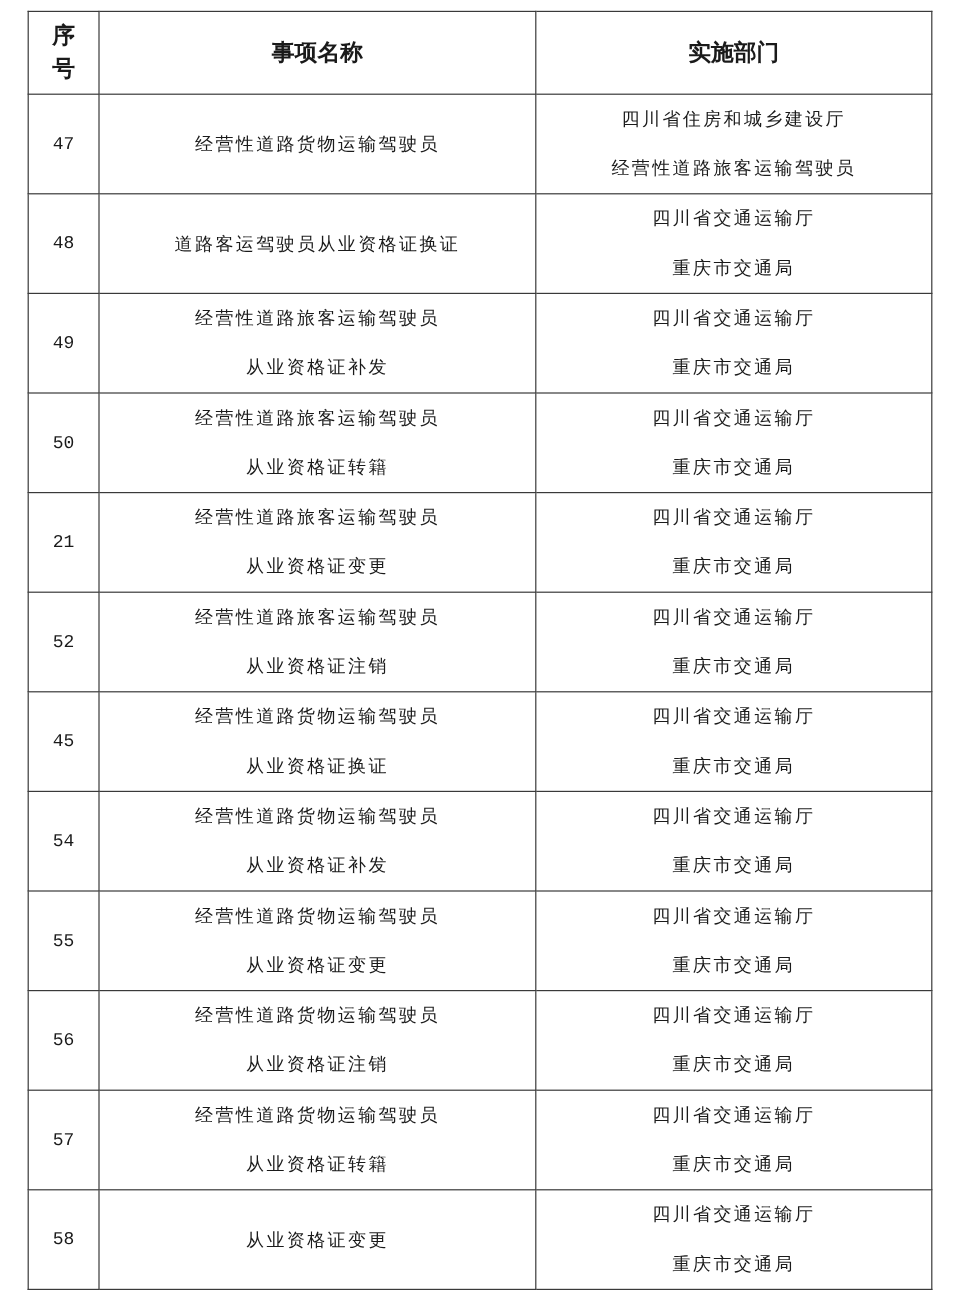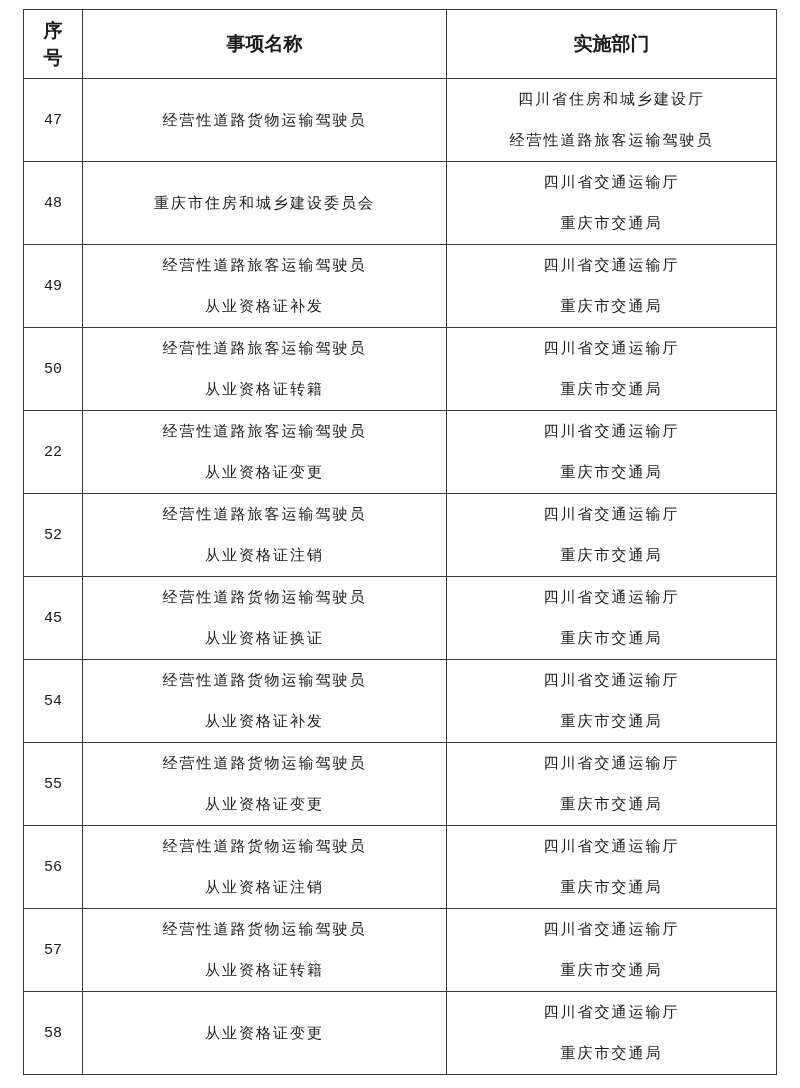--- a/index.html
+++ b/index.html
@@ -43,21 +43,21 @@
           <span class="line">经营性道路货物运输驾驶员</span>
         </td>
         <td>
           <span class="line">四川省住房和城乡建设厅</span>
           <span class="line">经营性道路旅客运输驾驶员</span>
         </td>
       </tr>
       <tr class="row">
         <td class="num">48</td>
         <td>
-          <span class="line">重庆市住房和城乡建设委员会</span>
+          <span class="line">道路客运驾驶员从业资格证换证</span>
         </td>
         <td>
           <span class="line">四川省交通运输厅</span>
           <span class="line">重庆市交通局</span>
         </td>
       </tr>
       <tr class="row">
         <td class="num">49</td>
         <td>
           <span class="line">经营性道路旅客运输驾驶员</span>
@@ -73,21 +73,21 @@
         <td>
           <span class="line">经营性道路旅客运输驾驶员</span>
           <span class="line">从业资格证转籍</span>
         </td>
         <td>
           <span class="line">四川省交通运输厅</span>
           <span class="line">重庆市交通局</span>
         </td>
       </tr>
       <tr class="row">
-        <td class="num">22</td>
+        <td class="num">21</td>
         <td>
           <span class="line">经营性道路旅客运输驾驶员</span>
           <span class="line">从业资格证变更</span>
         </td>
         <td>
           <span class="line">四川省交通运输厅</span>
           <span class="line">重庆市交通局</span>
         </td>
       </tr>
       <tr class="row">

